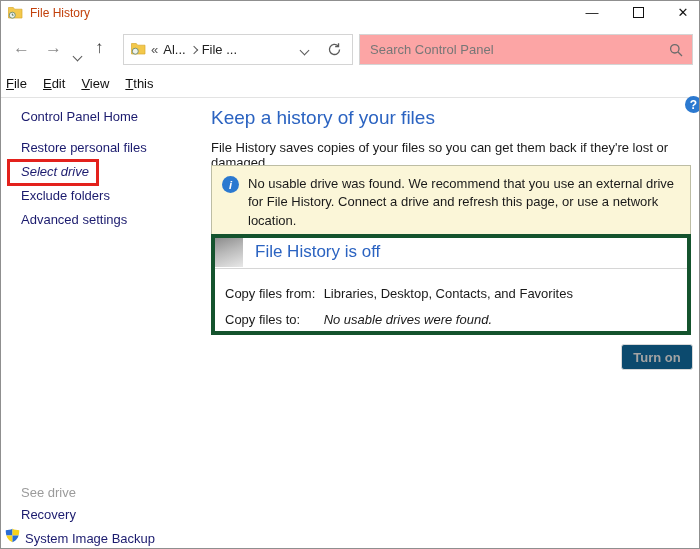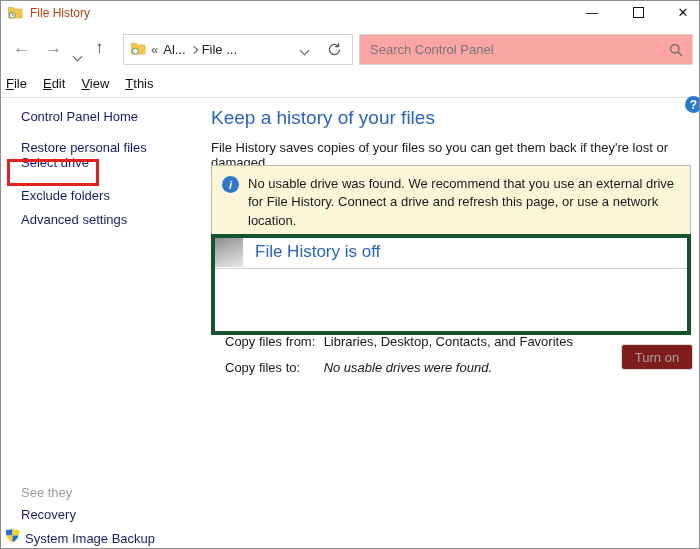--- a/index.html
+++ b/index.html
@@ -49,26 +49,26 @@
   .heading{position:absolute;left:210px;top:106px;font-size:19px;color:var(--heading-blue);font-weight:400;}
   .desc{position:absolute;left:210px;top:139px;font-size:13px;color:#1a1a1a;}
   .notice{position:absolute;left:210px;top:164px;width:480px;box-sizing:border-box;background:var(--notice-bg);border:1px solid var(--notice-border);padding:9px 10px 8px 10px;display:flex;gap:9px;}
   .info-icon{flex:0 0 17px;width:17px;height:17px;border-radius:50%;background:var(--info-icon-blue);color:#fff;font-size:11px;font-weight:bold;font-style:italic;display:flex;align-items:center;justify-content:center;margin-top:1px;}
   .notice-body{font-size:13px;line-height:1.42;color:#1a1a1a;}
   .notice-link{color:var(--link-blue);margin-top:3px;cursor:pointer;}
   .panel{position:absolute;left:210px;top:233px;width:480px;height:101px;border:4px solid #14532d;box-sizing:border-box;background:#fff;}
   .panel-header{position:relative;height:30px;border-bottom:1px solid #d6d6d6;}
   .drive-square{position:absolute;left:0;top:0;width:28px;height:29px;background:linear-gradient(160deg,#8c8c8c 0%,#b9b9b9 45%,#e8e8e8 100%);}
   .panel-title{position:absolute;left:40px;top:4px;font-size:17px;color:var(--heading-blue);}
-  .panel-row{position:absolute;left:10px;font-size:13px;color:#1a1a1a;margin-top:48px;}
+  .panel-row{position:absolute;left:10px;font-size:13px;color:#1a1a1a;}
   .panel-row .label{display:inline-block;width:95px;}
   .row-0{top:48px;}
   .row-1{top:74px;}
   .italic{font-style:italic;}
-  .turnon{position:absolute;left:620px;top:343px;width:70px;height:24px;background:#7f1d1d;border:1px solid #d9d9d9;border-radius:3px;color:#a3a3a3;font-size:13px;display:flex;align-items:center;justify-content:center;}
+  .turnon{position:absolute;left:620px;top:343px;width:70px;height:24px;background:#0c4a6e;border:1px solid #d9d9d9;border-radius:3px;color:#a3a3a3;font-size:13px;display:flex;align-items:center;justify-content:center;font-weight:bold;}
   .help{position:absolute;left:684px;top:95px;width:17px;height:17px;border-radius:50%;background:var(--info-icon-blue);color:#fff;font-size:12px;font-weight:bold;display:flex;align-items:center;justify-content:center;cursor:pointer;}
 </style>
 </head>
 <body>
 
 <div class="window">
 
   <div class="titlebar">
     <span class="app-icon">
       <svg width="15" height="13" viewBox="0 0 15 13">
@@ -124,26 +124,26 @@
   <div class="menubar">
     <span class="menu-item"><span class="u">F</span><span>ile</span></span>
     <span class="menu-item"><span class="u">E</span><span>dit</span></span>
     <span class="menu-item"><span class="u">V</span><span>iew</span></span>
     <span class="menu-item"><span class="u">T</span><span>this</span></span>
   </div>
   <div class="separator"></div>
 
   <div class="side-home">Control Panel Home</div>
   <div class="side-task" style="top:136px;">Restore personal files</div>
-  <div class="side-task" style="top:151px;">Select drive</div>
+  <div class="side-task" style="top:160px;font-style:italic;">Select drive</div>
   <div class="red-box"></div>
   <div class="side-task" style="top:184px;">Exclude folders</div>
   <div class="side-task" style="top:208px;">Advanced settings</div>
 
-  <div class="see-also">See they</div>
+  <div class="see-also">See drive</div>
   <div class="side-link-recovery">Recovery</div>
   <div class="side-link-sib">
     <span>
       <svg width="15" height="15" viewBox="0 0 16 16">
         <defs>
             <clipPath id="sh">
               <path d="M8 0.8 C10 1.9 13 2.3 15.2 2.3 C15.2 8 13.6 12.6 8 15.2 C2.4 12.6 0.8 8 0.8 2.3 C3 2.3 6 1.9 8 0.8 Z"></path>
             </clipPath>
           </defs>
         <g clip-path="url(#sh)">

